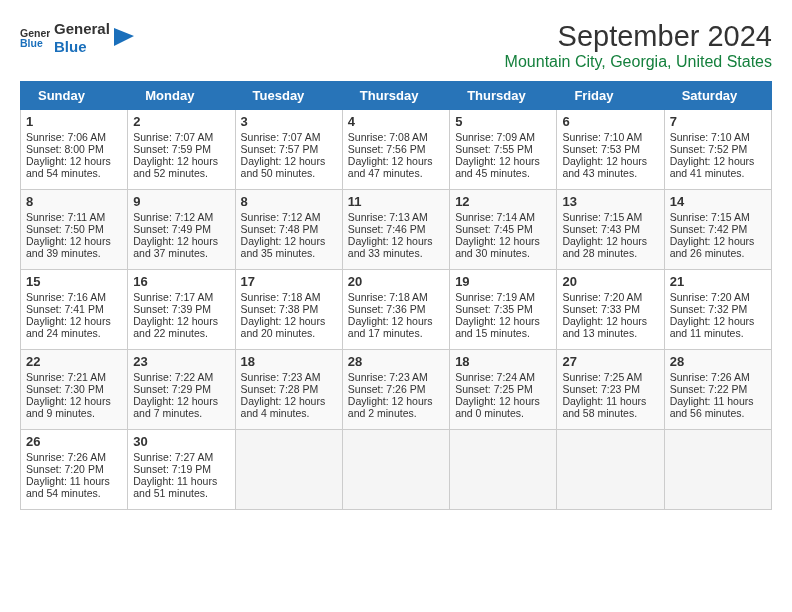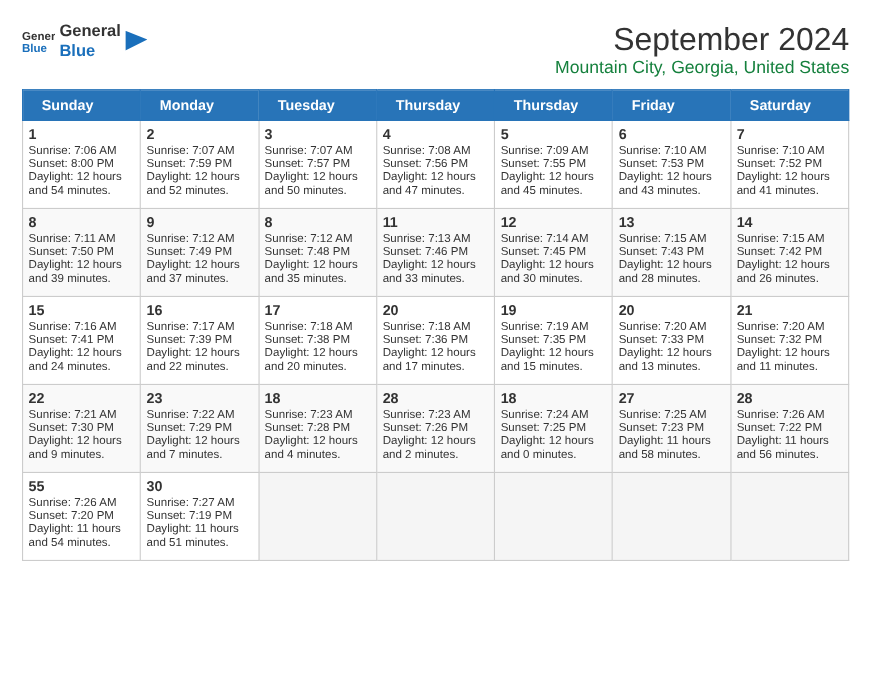--- a/index.html
+++ b/index.html
@@ -140,21 +140,21 @@
       <tr>
         <td><span class="day-num">22</span>Sunrise: 7:21 AM<br>Sunset: 7:30 PM<br>Daylight: 12 hours and 9 minutes.</td>
         <td><span class="day-num">23</span>Sunrise: 7:22 AM<br>Sunset: 7:29 PM<br>Daylight: 12 hours and 7 minutes.</td>
         <td><span class="day-num">18</span>Sunrise: 7:23 AM<br>Sunset: 7:28 PM<br>Daylight: 12 hours and 4 minutes.</td>
         <td><span class="day-num">28</span>Sunrise: 7:23 AM<br>Sunset: 7:26 PM<br>Daylight: 12 hours and 2 minutes.</td>
         <td><span class="day-num">18</span>Sunrise: 7:24 AM<br>Sunset: 7:25 PM<br>Daylight: 12 hours and 0 minutes.</td>
         <td><span class="day-num">27</span>Sunrise: 7:25 AM<br>Sunset: 7:23 PM<br>Daylight: 11 hours and 58 minutes.</td>
         <td><span class="day-num">28</span>Sunrise: 7:26 AM<br>Sunset: 7:22 PM<br>Daylight: 11 hours and 56 minutes.</td>
       </tr>
       <tr>
-        <td><span class="day-num">55</span>Sunrise: 7:26 AM<br>Sunset: 7:20 PM<br>Daylight: 11 hours and 54 minutes.</td>
+        <td><span class="day-num">26</span>Sunrise: 7:26 AM<br>Sunset: 7:20 PM<br>Daylight: 11 hours and 54 minutes.</td>
         <td><span class="day-num">30</span>Sunrise: 7:27 AM<br>Sunset: 7:19 PM<br>Daylight: 11 hours and 51 minutes.</td>
         <td class="empty"></td>
         <td class="empty"></td>
         <td class="empty"></td>
         <td class="empty"></td>
         <td class="empty"></td>
       </tr>
     </tbody>
 </table>
 

